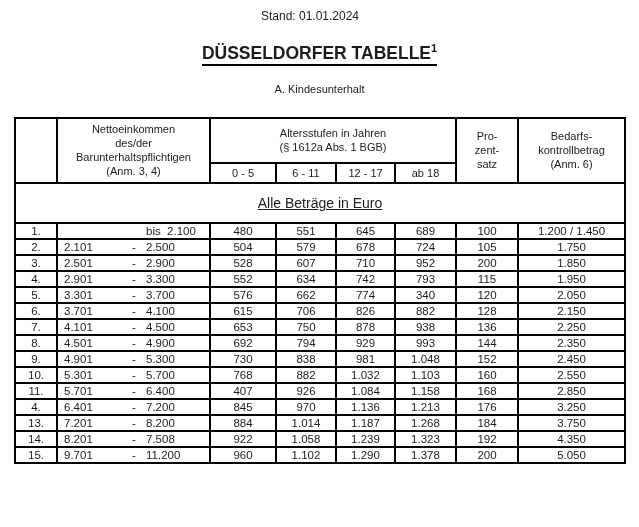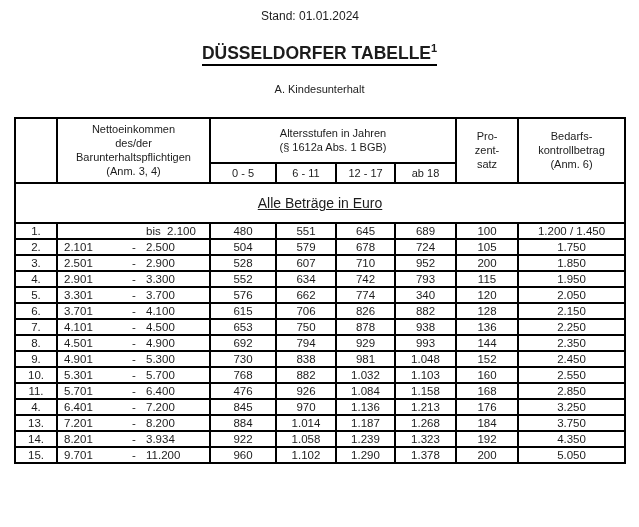--- a/index.html
+++ b/index.html
@@ -268,21 +268,21 @@
         </tr>
         <tr>
           <td>11.</td>
           <td>
             <div class="inc">
               <span class="inc-low">5.701</span>
               <span class="inc-dash">-</span>
               <span class="inc-high">6.400</span>
             </div>
           </td>
-          <td>476</td>
+          <td>407</td>
           <td>926</td>
           <td>1.084</td>
           <td>1.158</td>
           <td>168</td>
           <td>2.850</td>
         </tr>
         <tr>
           <td>4.</td>
           <td>
             <div class="inc">
@@ -313,21 +313,21 @@
           <td>1.268</td>
           <td>184</td>
           <td>3.750</td>
         </tr>
         <tr>
           <td>14.</td>
           <td>
             <div class="inc">
               <span class="inc-low">8.201</span>
               <span class="inc-dash">-</span>
-              <span class="inc-high">3.934</span>
+              <span class="inc-high">7.508</span>
             </div>
           </td>
           <td>922</td>
           <td>1.058</td>
           <td>1.239</td>
           <td>1.323</td>
           <td>192</td>
           <td>4.350</td>
         </tr>
         <tr>

